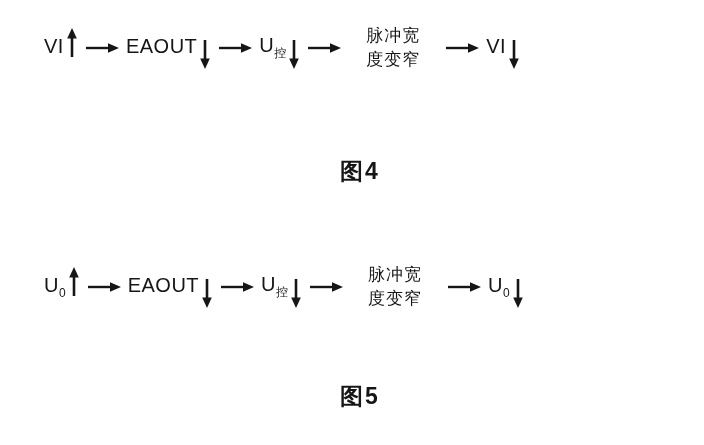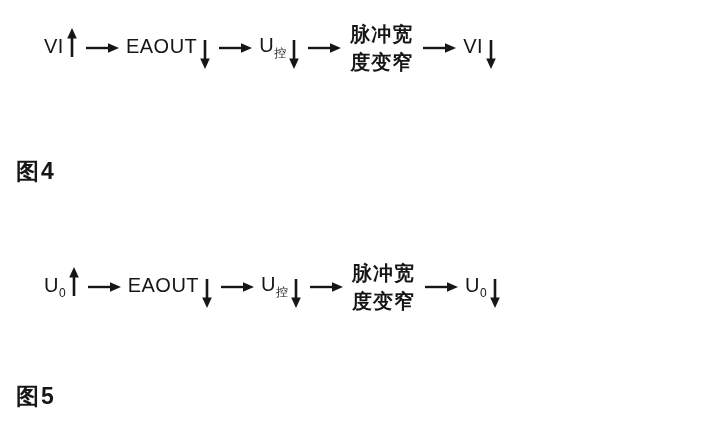--- a/index.html
+++ b/index.html
@@ -43,29 +43,29 @@
     display: inline-flex;
     margin-left: 2px;
   }
   .varrow.up   { transform: translateY(-5px); }
   .varrow.down { transform: translateY(6px); }
   .harrow {
     display: inline-flex;
     margin: 0 7px;
   }
   .pulse-node {
-    font-size: 20px;
+    font-size: 17px;
     line-height: 1.4;
     letter-spacing: 1px;
-    font-weight: 700;
+    font-weight: 400;
     text-align: left;
-    margin: 0 2px;
+    margin: 0 18px;
   }
   .caption {
-    text-align: left;
+    text-align: center;
     font-size: 23px;
     font-weight: 600;
     letter-spacing: 2px;
     padding-left: 16px;
   }
   .caption-4 { margin-top: 76px; }
   .caption-5 { margin-top: 62px; }
   .flow-5 { margin-top: 68px; }
 </style>
 </head>

